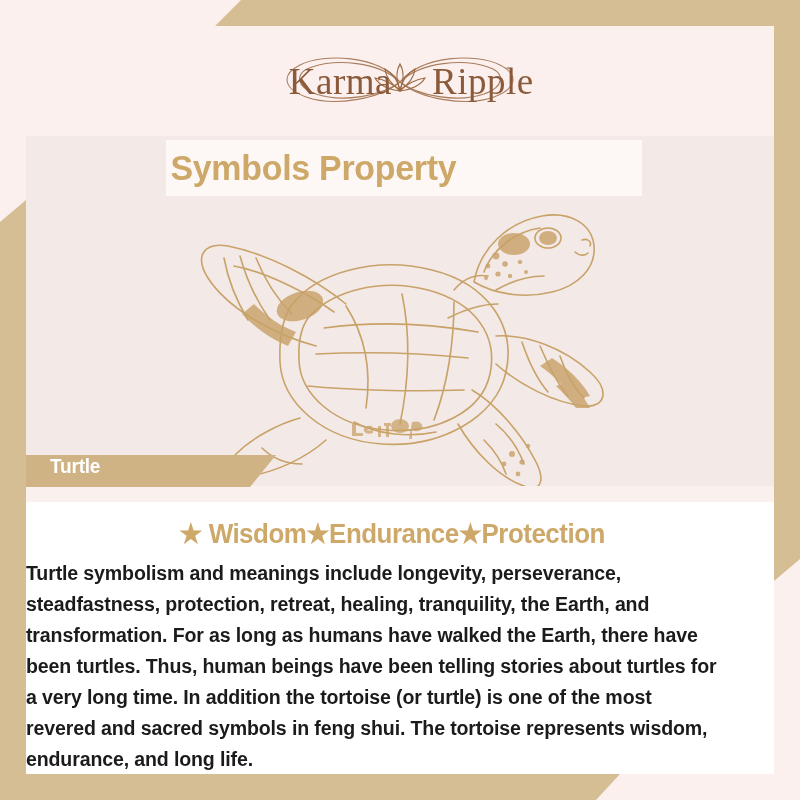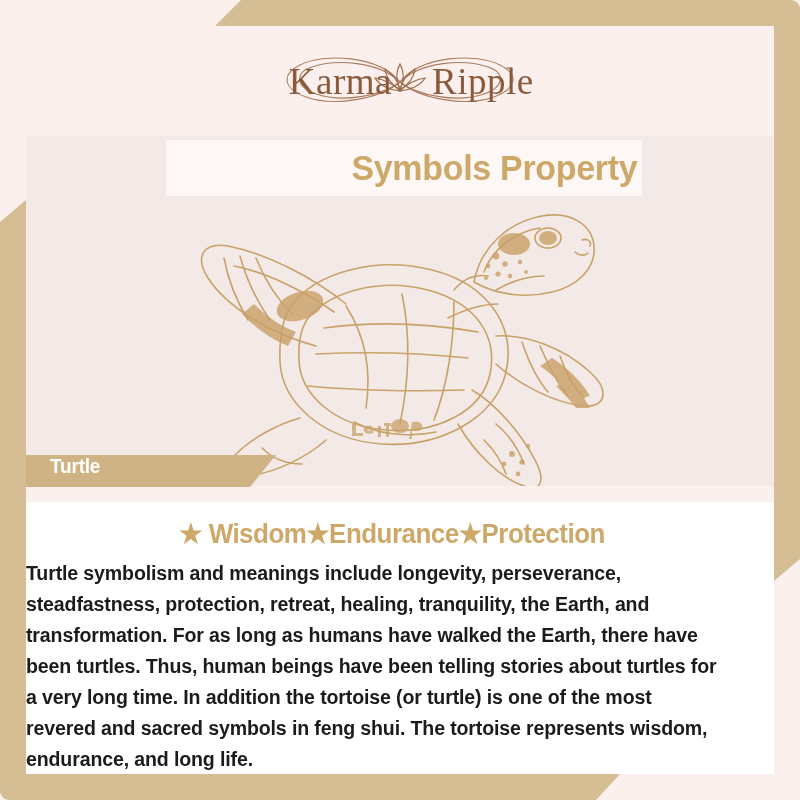--- a/index.html
+++ b/index.html
@@ -13,21 +13,20 @@
     font-family: "Liberation Sans", sans-serif;
     background: #fbf0ee;
   }
 
   #card {
     position: relative;
     width: 800px;
     height: 800px;
     background: #fbf0ee;
     overflow: hidden;
-    border-radius: 9px;
   }
 
   
   .band {
     position: absolute;
     background: #d5bd94;
   }
   .band-top {
     top: 0;
     left: 215px;
@@ -107,21 +106,21 @@
   
   #title-band {
     position: absolute;
     left: 140px;
     top: 114px;
     width: 476px;
     height: 56px;
     background: #fdf8f5;
     display: flex;
     align-items: center;
-    justify-content: flex-end;
+    justify-content: flex-start;
   }
   #title-text {
     font-family: "Liberation Sans", sans-serif;
     font-weight: bold;
     font-size: 35px;
     color: #cda869;
     letter-spacing: -0.3px;
     transform: scaleX(0.97);
   }
 

